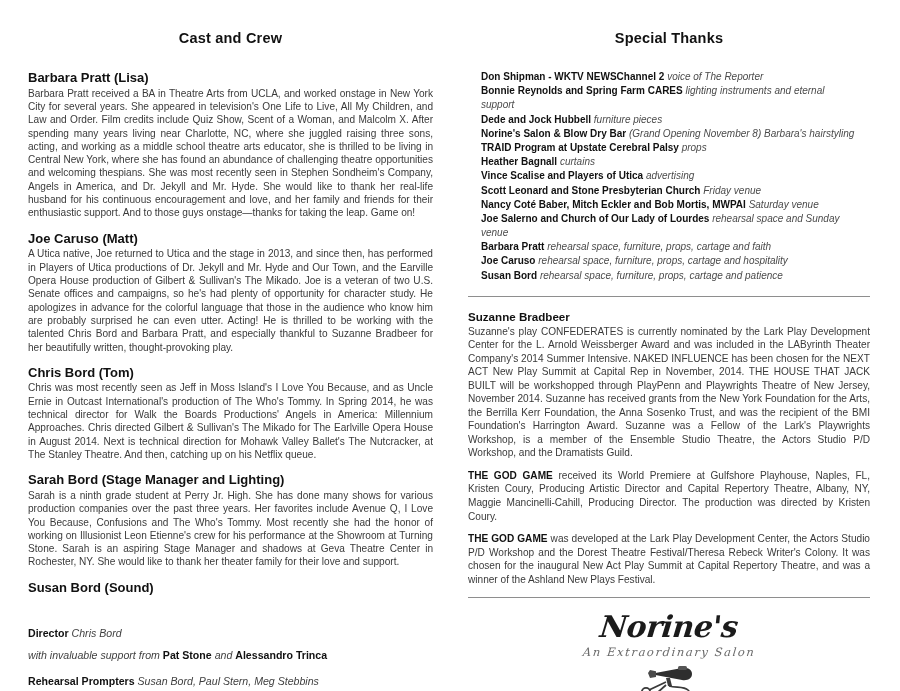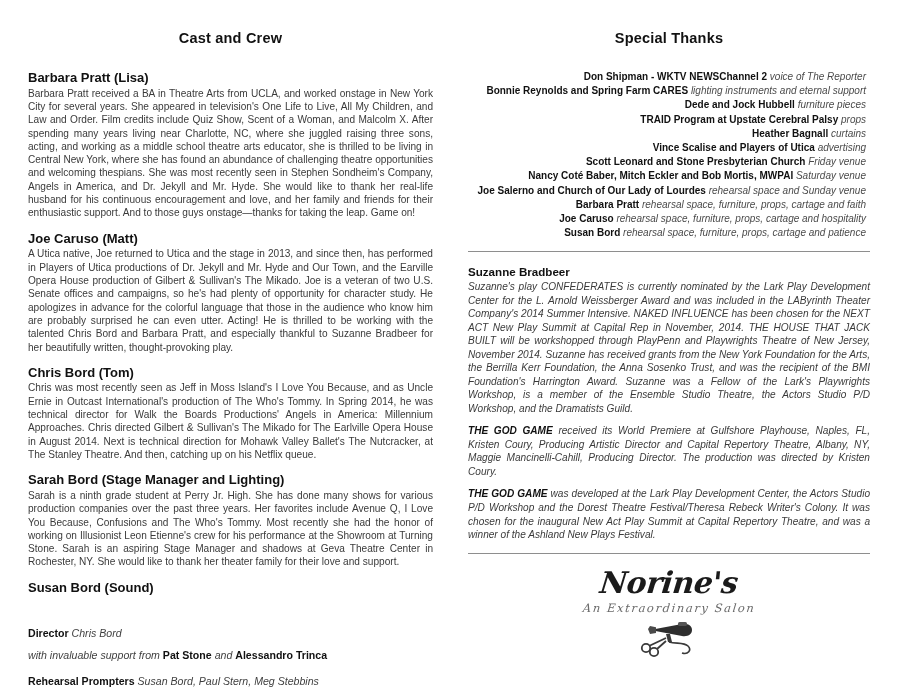--- a/index.html
+++ b/index.html
@@ -79,24 +79,23 @@
   .credit-names {
     font-style: italic;
     color: #3f3f3f;
   }
   .credit-lead {
     font-style: italic;
     color: #3f3f3f;
   }
   
   .thanks-list {
-    margin: 4px;
+    margin: 13px;
     padding: 0;
     list-style: none;
-    text-align: right;
   }
   .thanks-item {
     font-size: 10.0px;
     line-height: 1.42;
     color: #3a3a3a;
   }
   .thanks-who {
     font-weight: bold;
     color: #111;
   }
@@ -109,21 +108,20 @@
     border-top: 1.6px solid #8e8e8e;
     margin: 11px 0 13px 0;
     width: 100%;
   }
   .para {
     font-size: 10.1px;
     line-height: 1.34;
     text-align: justify;
     color: #3a3a3a;
     margin: 0 0 9px 0;
-    font-style: italic;
   }
   .para:last-child { margin-bottom: 0; }
   .para .lead {
     font-weight: bold;
     color: #111;
   }
   .pw-name {
     font-size: 11.6px;
     font-weight: bold;
     color: #111;
@@ -212,20 +210,24 @@
         <span class="thanks-who">Don Shipman - WKTV NEWSChannel 2</span>
         <span class="thanks-what">voice of The Reporter</span>
       </li>
       <li class="thanks-item">
         <span class="thanks-who">Bonnie Reynolds and Spring Farm CARES</span>
         <span class="thanks-what">lighting instruments and eternal support</span>
       </li>
       <li class="thanks-item">
         <span class="thanks-who">Dede and Jock Hubbell</span>
         <span class="thanks-what">furniture pieces</span>
+      </li>
+      <li class="thanks-item">
+        <span class="thanks-who">Norine's Salon &amp; Blow Dry Bar</span>
+        <span class="thanks-what">(Grand Opening November 8) Barbara's hairstyling</span>
       </li>
       <li class="thanks-item">
         <span class="thanks-who">TRAID Program at Upstate Cerebral Palsy</span>
         <span class="thanks-what">props</span>
       </li>
       <li class="thanks-item">
         <span class="thanks-who">Heather Bagnall</span>
         <span class="thanks-what">curtains</span>
       </li>
       <li class="thanks-item">

